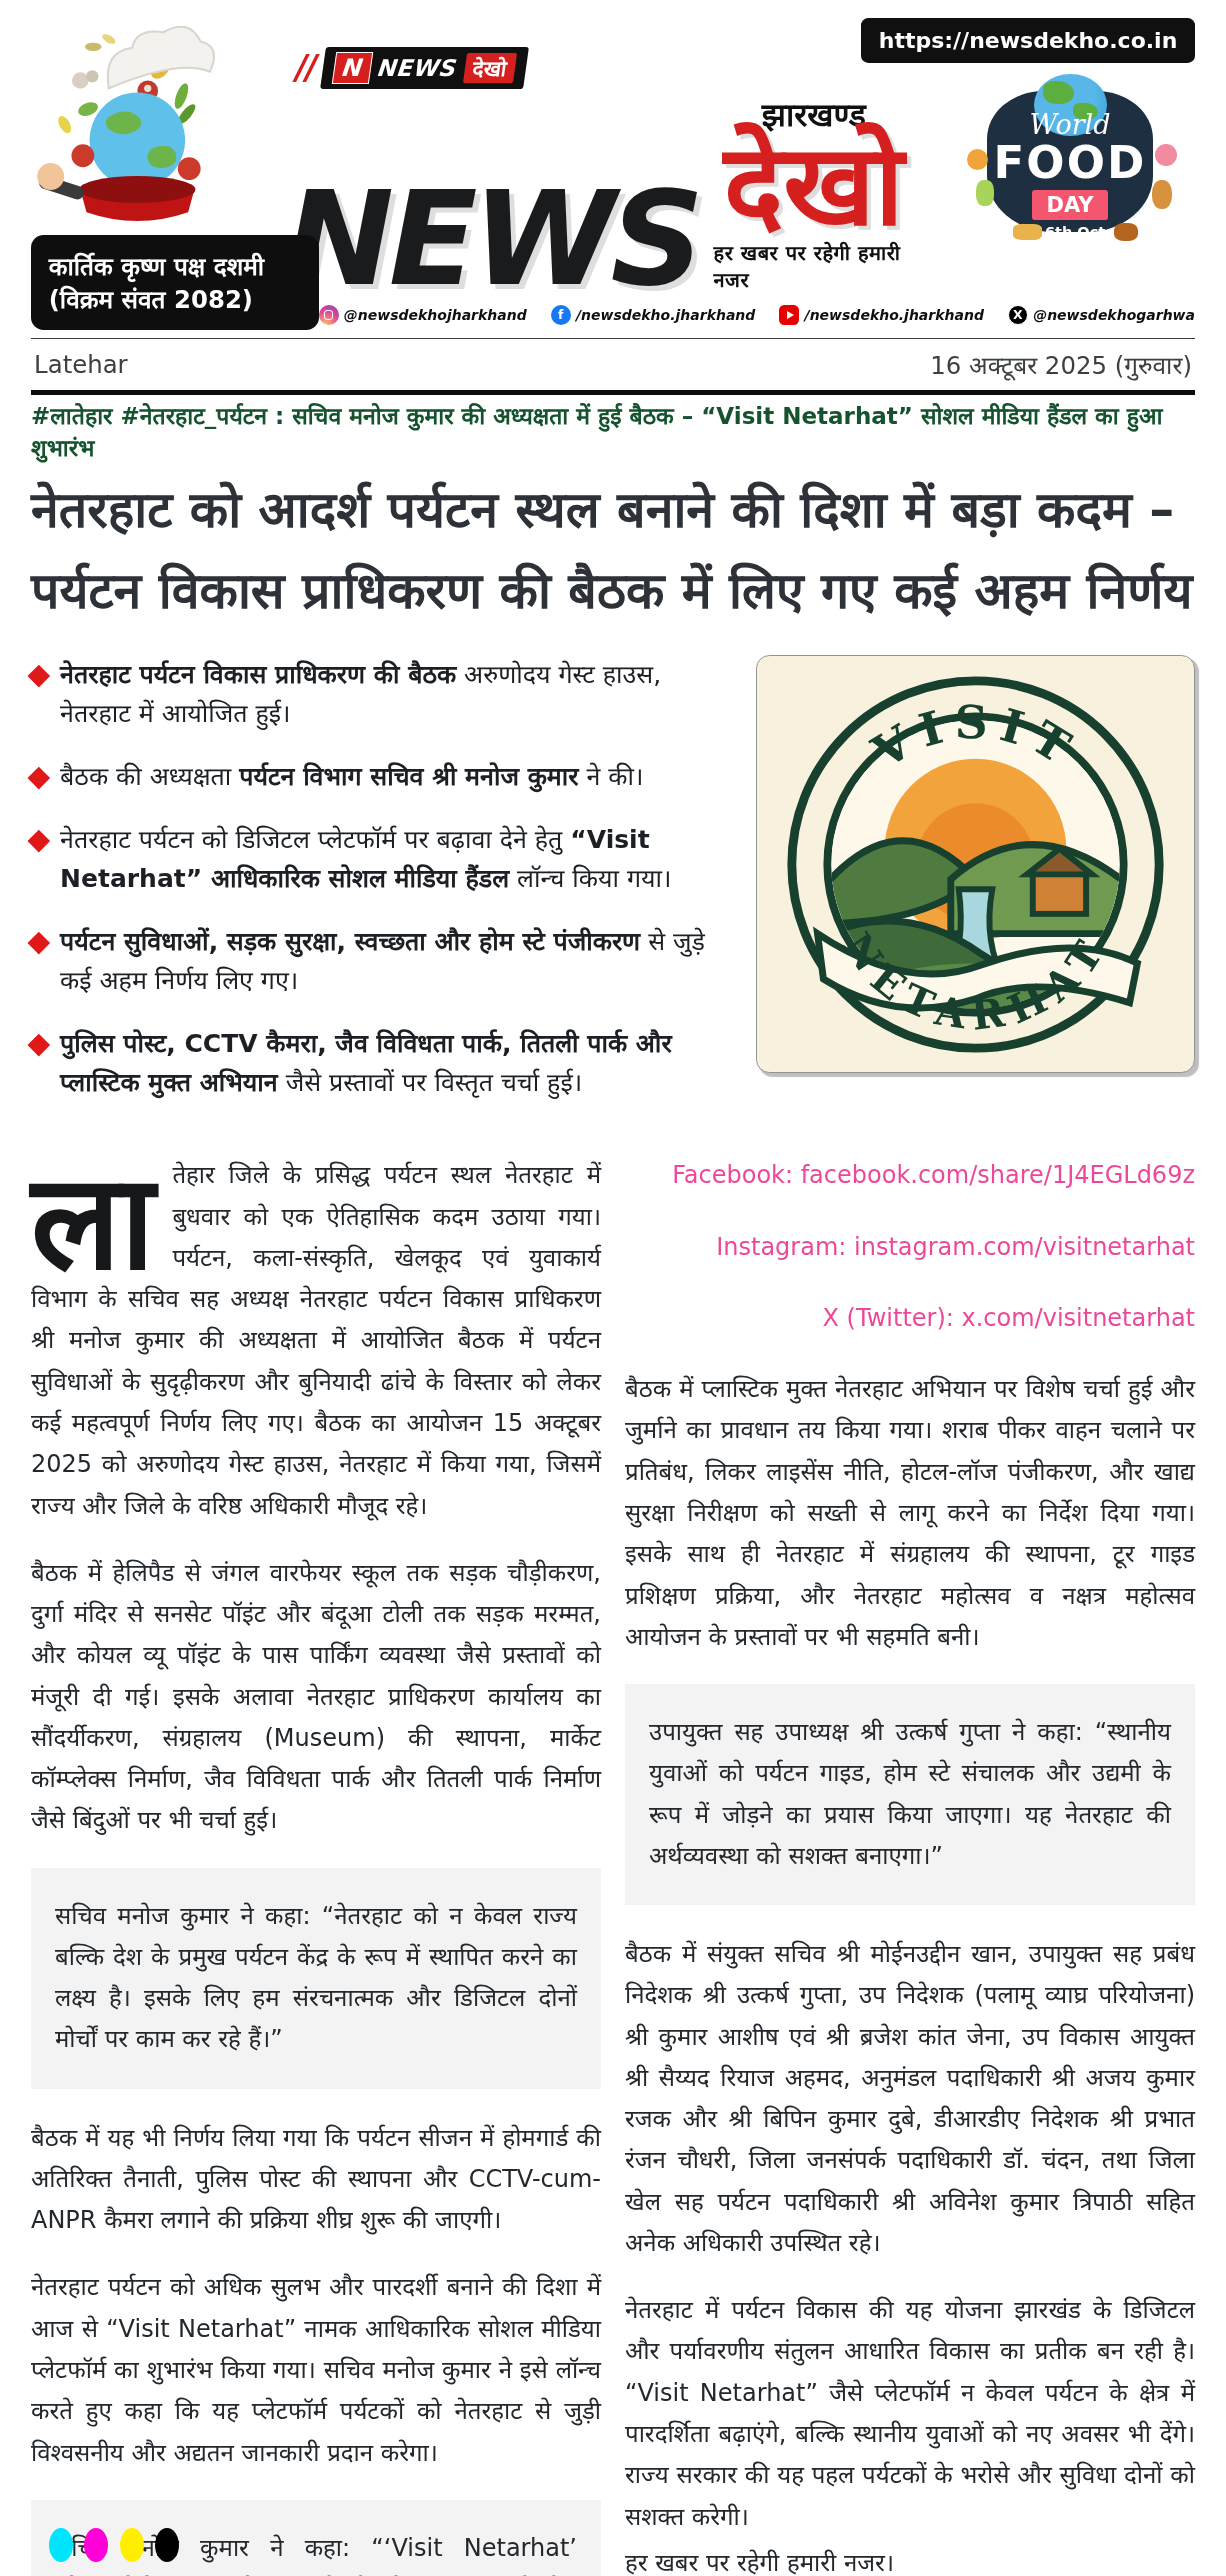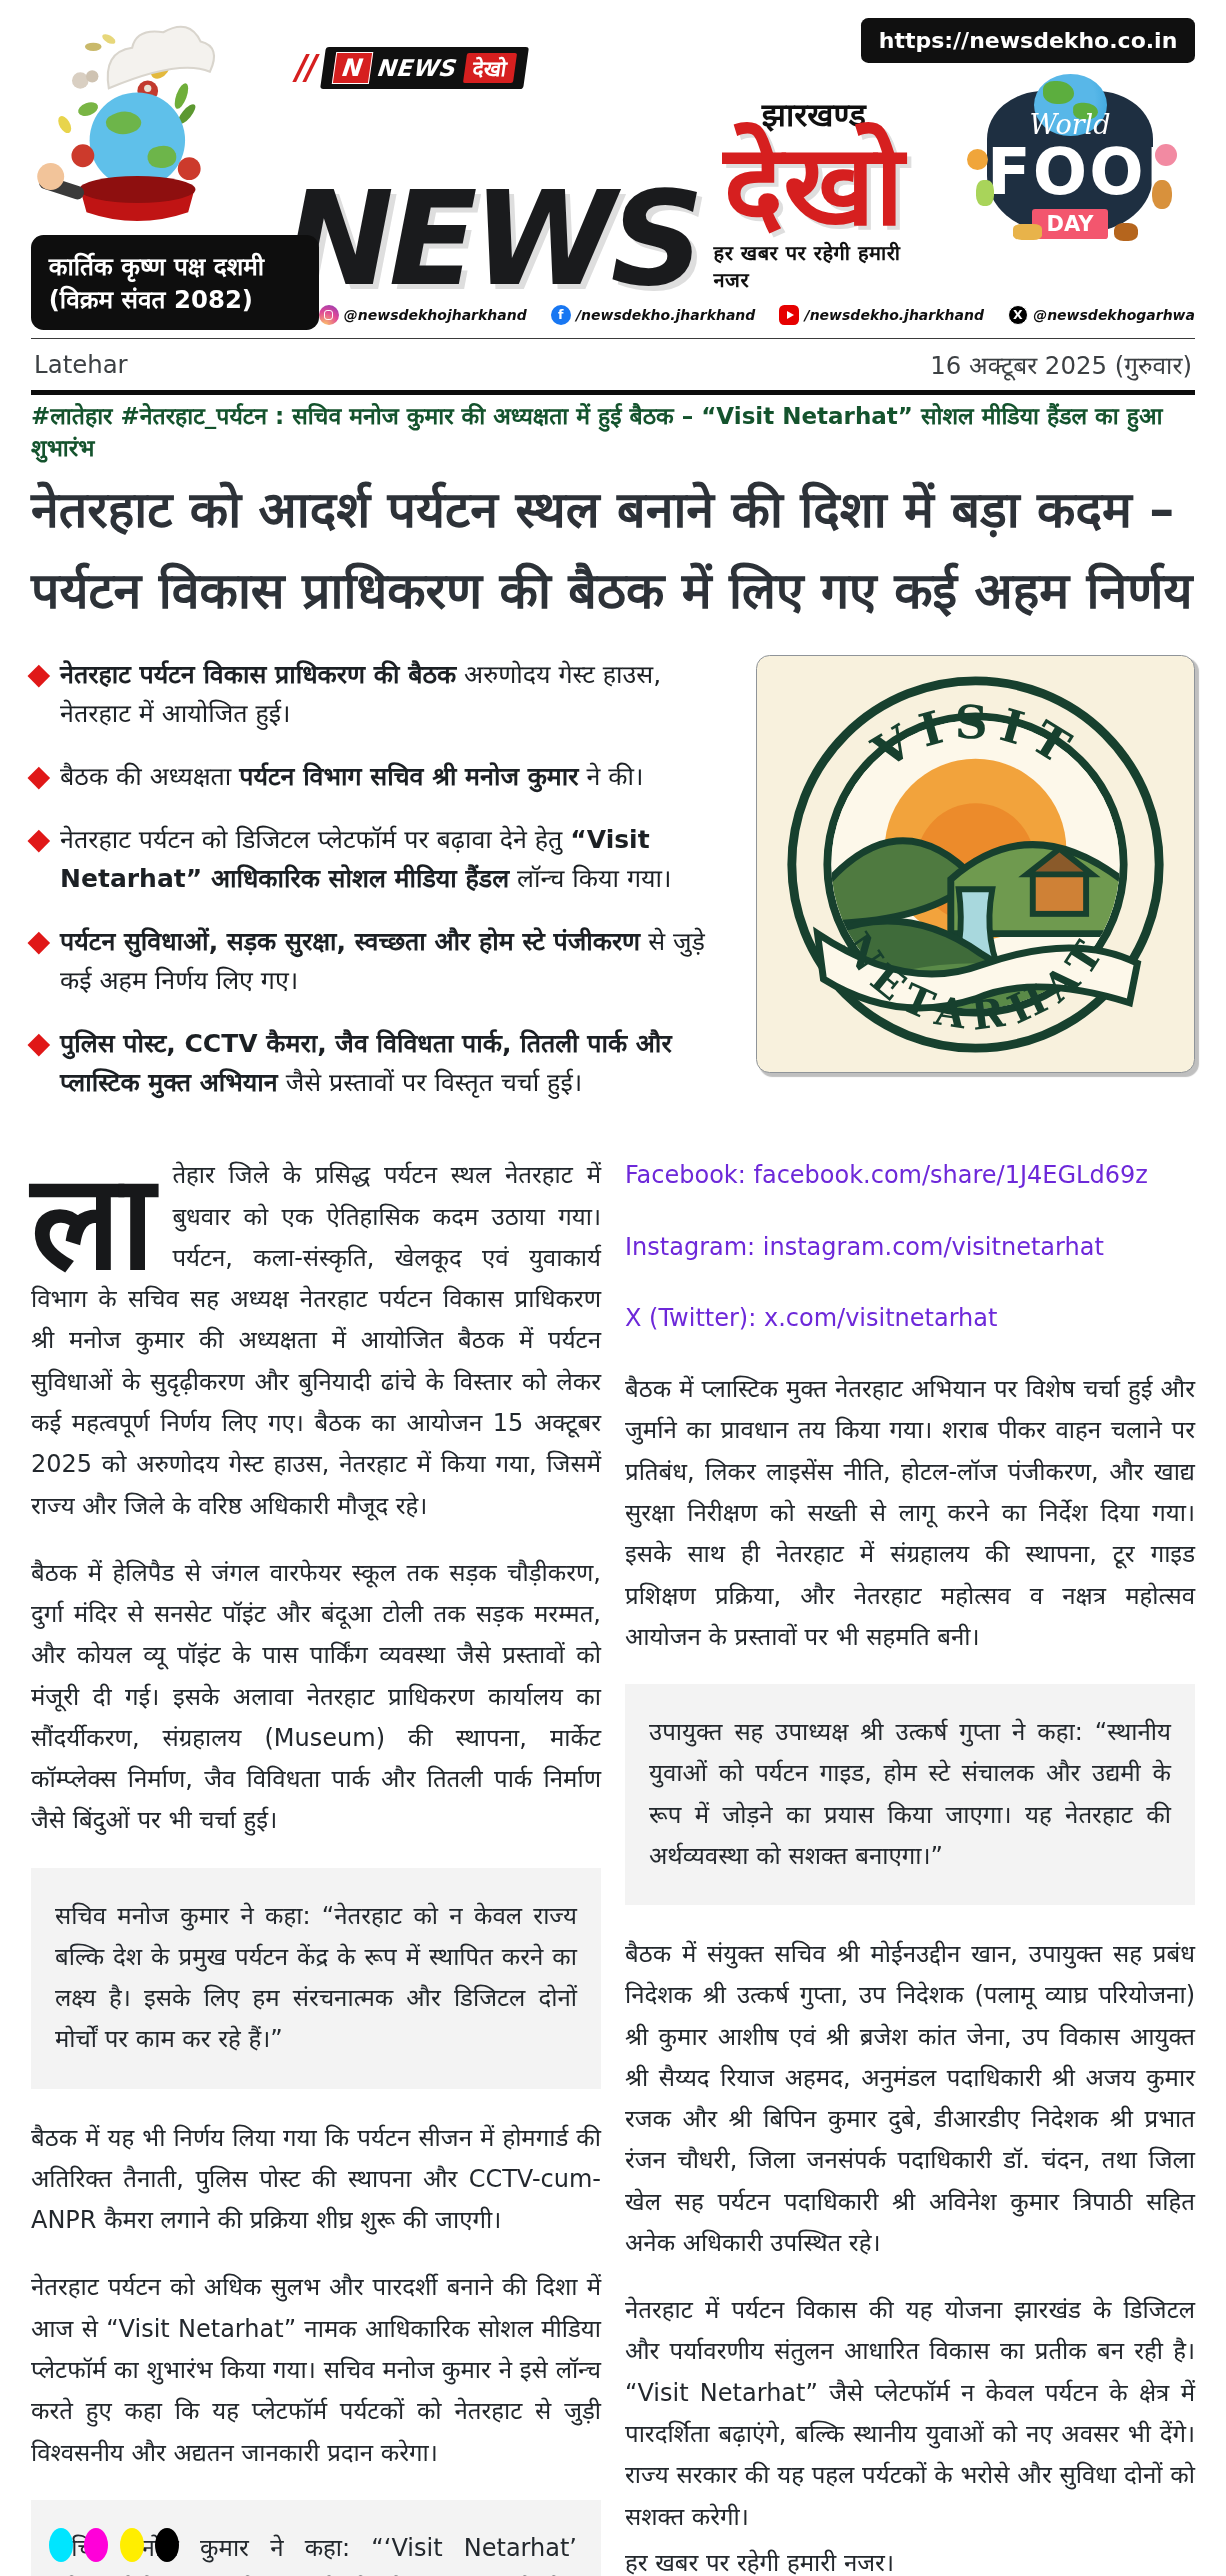--- a/index.html
+++ b/index.html
@@ -26,21 +26,21 @@
   .mast-right { width:281px; flex:0 0 auto; display:flex; flex-direction:column; align-items:flex-end; }
   .url-badge { background:#101010; color:#fff; font-weight:800; font-size:22px; padding:10.4px 17.7px; border-radius:7.3px; }
   
   .wfd { position:relative; width:244px; height:171px; margin-top:7.3px; }
   .wfd-blob { position:absolute; left:36px; top:20px; width:166px; height:141px; background:#1e2f41; border-radius:34% 34% 40% 40%; }
   .wfd-globe { position:absolute; left:83px; top:3.1px; width:73px; height:62px; border-radius:50%;
       background:radial-gradient(circle at 40% 40%, #58b7e8 0 55%, #2f9fd8 100%); overflow:hidden; }
   .wfd-globe::after { content:""; position:absolute; left:9.4px; top:7.3px; width:31px; height:23px; background:#5cae3e; border-radius:40% 60% 50% 50%; box-shadow:27px 18.7px 0 -3.1px #5cae3e; }
   .wfd-text { position:absolute; left:36px; top:38px; width:166px; text-align:center; color:#fff; }
   .wfd-world { font-family:"DejaVu Serif", serif; font-style:italic; font-size:27px; }
-  .wfd-food { font-size:64px; font-weight:900; letter-spacing:2.1px; line-height:1; }
+  .wfd-food { font-size:45px; font-weight:900; letter-spacing:2.1px; line-height:1; }
   .wfd-day { display:inline-block; background:#f3566e; color:#fff; font-weight:800; font-size:21px; padding:3.1px 14.5px; border-radius:3.1px; margin-top:5px; }
   .wfd-date { font-size:14.5px; font-weight:700; margin-top:4.2px; }
   .wfd .food-dot { position:absolute; border-radius:50%; }
 
   
   .tithi-row { display:flex; align-items:flex-end; justify-content:space-between; padding:0 31px; margin-top:1px; }
   .tithi-bar { background:#0e0e0e; color:#ffffff; font-size:24.4px; font-weight:700; padding:13.5px 21px 15.6px 17.7px; border-radius:12.5px; width:660px; }
   .social-list { display:flex; align-items:center; gap:24px; padding-bottom:5.2px; }
   .social-item { display:flex; align-items:center; gap:5.2px; font-size:14px; font-weight:800; color:#101010; font-style:italic; }
   .sicon { width:20px; height:20px; border-radius:50%; display:flex; align-items:center; justify-content:center; color:#fff; font-weight:900; font-size:12.5px; font-style:normal; flex:0 0 auto; }
@@ -66,21 +66,21 @@
   .bullets b { font-weight:800; }
   .logo-card { flex:0 0 auto; width:439px; height:418px; background:#f8f1dd; border:1.6px solid #8f9499; border-radius:13.5px; box-shadow:3.6px 3.6px 1px rgba(0,0,0,.25); display:flex; align-items:center; justify-content:center; }
 
   
   .columns { display:flex; gap:24px; padding:29px 31px 0; }
   .col { flex:1; font-size:24px; line-height:1.72; color:#23282d; text-align:justify; }
   .col p { margin:0 0 26px; }
   .dropcap { float:left; font-size:132px; line-height:.78; font-weight:800; color:#17181a; padding:15.6px 17.7px 3.1px 0; }
   .quote { background:#f3f3f3; padding:28px 24px; margin:0 0 29px; }
   .quote p { margin:0; }
-  .links p { margin:0 0 30px; text-align:left; color:#6d28d9; }
+  .links p { margin:0 0 30px; text-align:right; color:#ec4899; }
 
   .cmyk { position:absolute; left:49px; bottom:14.5px; display:flex; gap:11.4px; }
   .dot { width:24px; height:34px; border-radius:50%; }
   .dot.c { background:#00e5ff; } .dot.m { background:#ff00d9; } .dot.y { background:#ffee00; } .dot.k { background:#000; }
 
   
   .vn-arc { font-family:"DejaVu Serif", serif; font-weight:bold; letter-spacing:10px; fill:#17402e; }
 </style>
 </head>
 <body>

